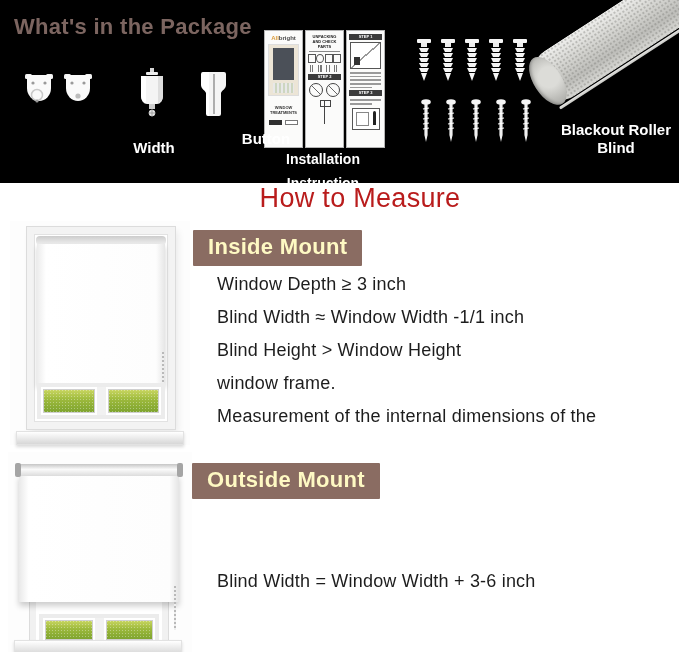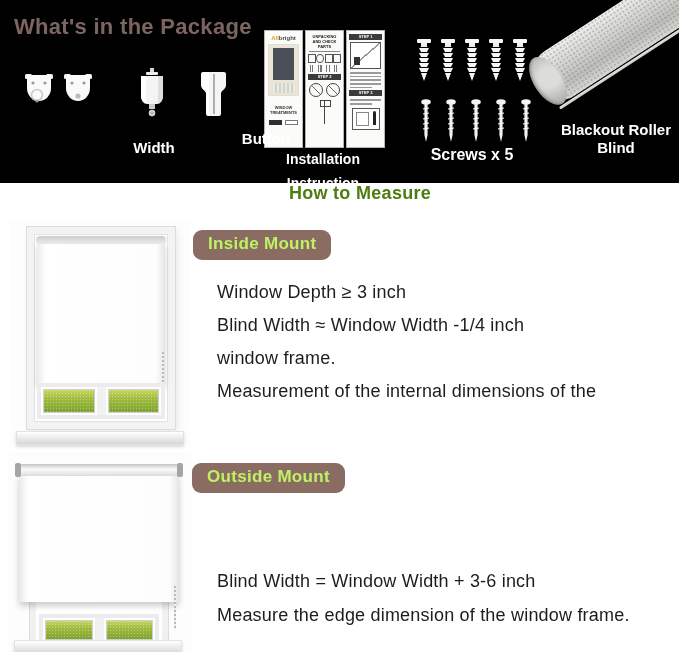--- a/index.html
+++ b/index.html
@@ -73,28 +73,28 @@
       linear-gradient(#efefed 0%,#d3d3cf 40%,#bdbdb9 72%,#d8d8d4 100%);
     background-size:4px 4px,100% 100%;}
   .roll:before{content:"";position:absolute;left:-1px;top:0;width:28px;height:100%;border-radius:50%;
     background:radial-gradient(circle at 60% 45%,#dcdcd8 30%,#b9b9b5 70%,#a6a6a2);
     box-shadow:inset 2px 0 3px rgba(0,0,0,.25);}
   .roll:after{content:"";position:absolute;left:8px;bottom:-4px;width:84%;height:3px;
     background:linear-gradient(#eaeae8,#c4c4c0);border-radius:2px;}
 
   
   .measure-title{position:absolute;left:110px;top:183px;width:500px;text-align:center;
-    font-size:18px;font-weight:700;color:#4d7c0f;letter-spacing:.3px;}
-  .badge{position:absolute;background:#8a6c62;color:#bef264;font-size:17px;font-weight:700;
-    padding:4px 15px 6px;border-radius:9px;letter-spacing:.3px;}
+    font-size:27px;font-weight:400;color:#b91c1c;letter-spacing:.3px;}
+  .badge{position:absolute;background:#8a6c62;color:#fef9c3;font-size:22px;font-weight:700;
+    padding:4px 15px 6px;border-radius:1px;letter-spacing:.3px;}
   .badge-inside{left:193px;top:230px;}
   .badge-outside{left:192px;top:463px;}
   .spec{position:absolute;color:#1d1d1d;font-size:18px;letter-spacing:.2px;}
   .spec div{height:33px;display:flex;align-items:center;}
-  .spec-inside{left:217px;top:268px;margin-top:8px;}
+  .spec-inside{left:217px;top:268px;}
   .spec-outside{left:217px;top:516px;margin-top:48px;}
   .spec-outside div{height:34px;}
 
   
   .win{position:absolute;background:#fdfdfd;}
   .win1{left:10px;top:221px;width:180px;height:224px;}
   .w-frame{position:absolute;left:17px;top:6px;width:148px;height:202px;background:#fff;
     border:7px solid #f3f3f3;box-sizing:border-box;
     box-shadow:0 0 0 1px #dcdcdc,inset 0 0 0 1px #e2e2e2,3px 4px 7px rgba(0,0,0,.08);}
   .w-roller{position:absolute;left:2px;right:2px;top:2px;height:9px;
@@ -354,21 +354,20 @@
           </g>
           <path d="M3.4 36 h3.2 l-1.6 7 z" fill="#f0f0f0"></path>
         </svg>
     </div>
 
     <div class="roll"></div>
 
     <div class="pkg-label lbl-clutch">Width</div>
     <div class="pkg-label lbl-button">Button</div>
     <div class="pkg-label lbl-instruction">Installation Instruction</div>
-    <div class="pkg-label lbl-screws">Screws x 5</div>
     <div class="pkg-label lbl-blind">Blackout Roller Blind</div>
   </div>
 
   <div class="measure-title">How to Measure</div>
 
   <div class="win win1">
     <div class="w-frame">
       <div class="w-roller"></div>
       <div class="w-blind"></div>
       <div class="w-chain"></div>
@@ -377,21 +376,22 @@
         <div class="mullion"></div>
         <div class="pane"></div>
       </div>
     </div>
     <div class="w-sill"></div>
   </div>
 
   <div class="badge badge-inside">Inside Mount</div>
   <div class="spec spec-inside">
     <div>Window Depth ≥ 3 inch</div>
-    <div>Blind Width ≈ Window Width -1/4 inch</div>
+    <div>Blind Width ≈ Window Width -1/1 inch</div>
+    <div>Blind Height &gt; Window Height</div>
     <div>window frame.</div>
     <div>Measurement of the internal dimensions of the</div>
   </div>
 
   <div class="win win2">
     <div class="w2-frame">
       <div class="w-panes">
         <div class="pane"></div>
         <div class="mullion"></div>
         <div class="pane"></div>
@@ -399,16 +399,15 @@
     </div>
     <div class="w2-fabric"></div>
     <div class="w2-chain"></div>
     <div class="w2-roller"></div>
     <div class="w2-sill"></div>
   </div>
 
   <div class="badge badge-outside">Outside Mount</div>
   <div class="spec spec-outside">
     <div>Blind Width = Window Width + 3-6 inch</div>
-    <div>Measure the edge dimension of the window frame.</div>
   </div>
 
 </div>
 
 </body></html>

